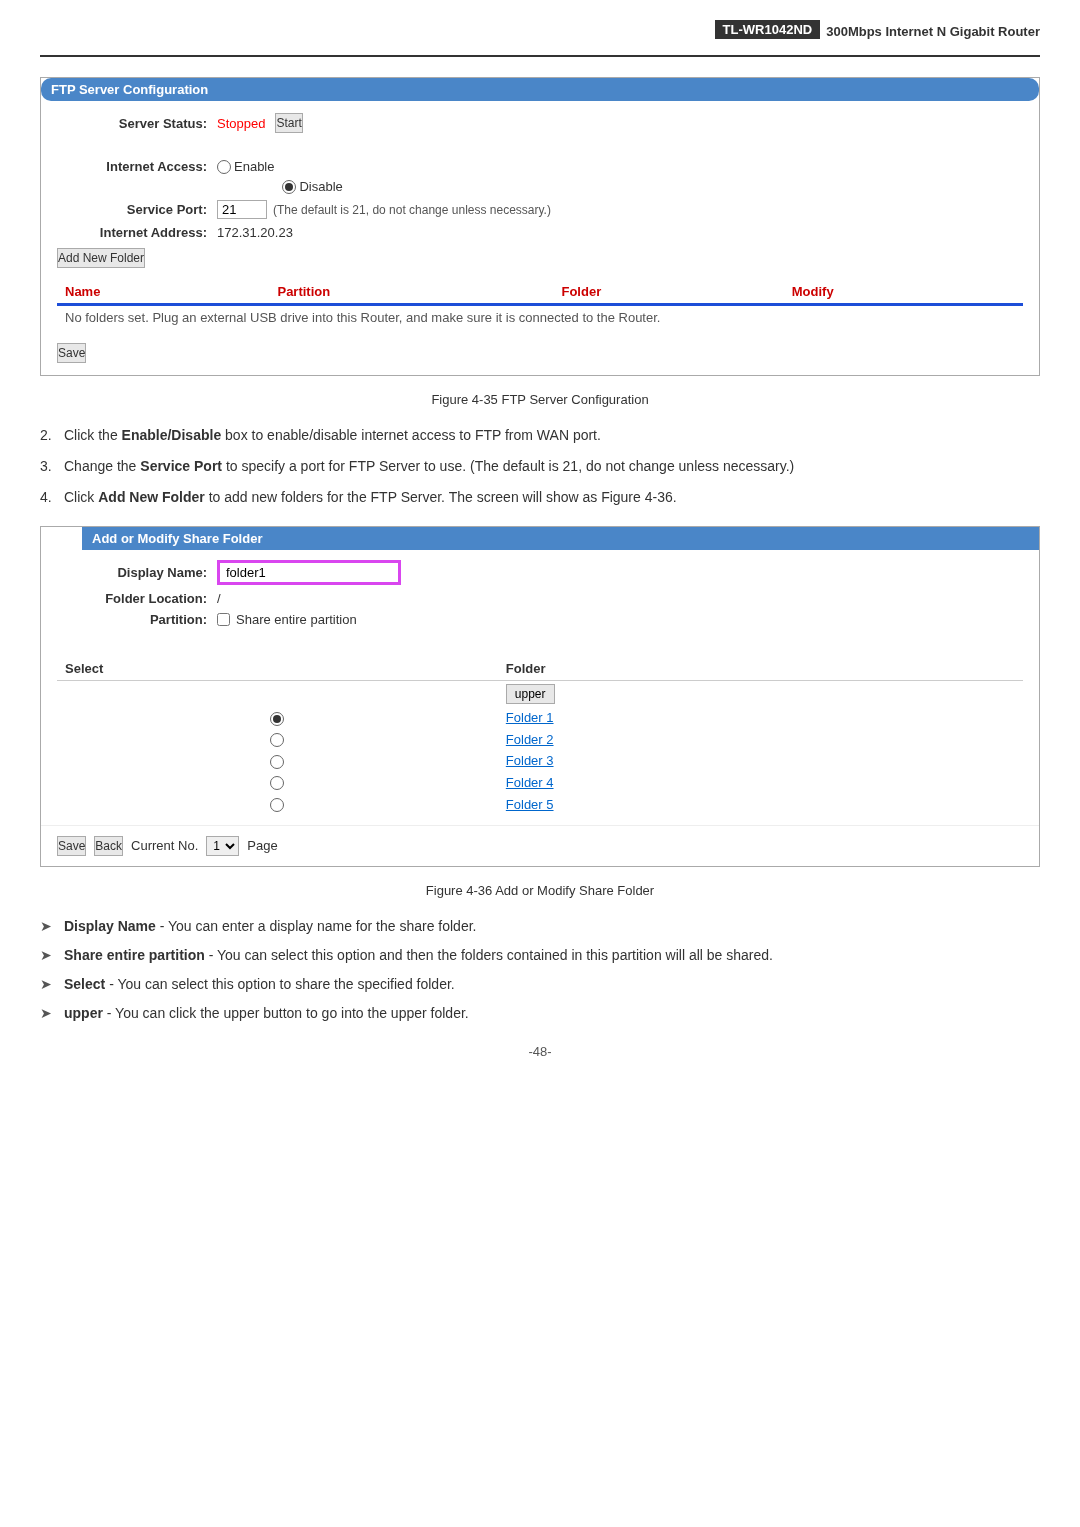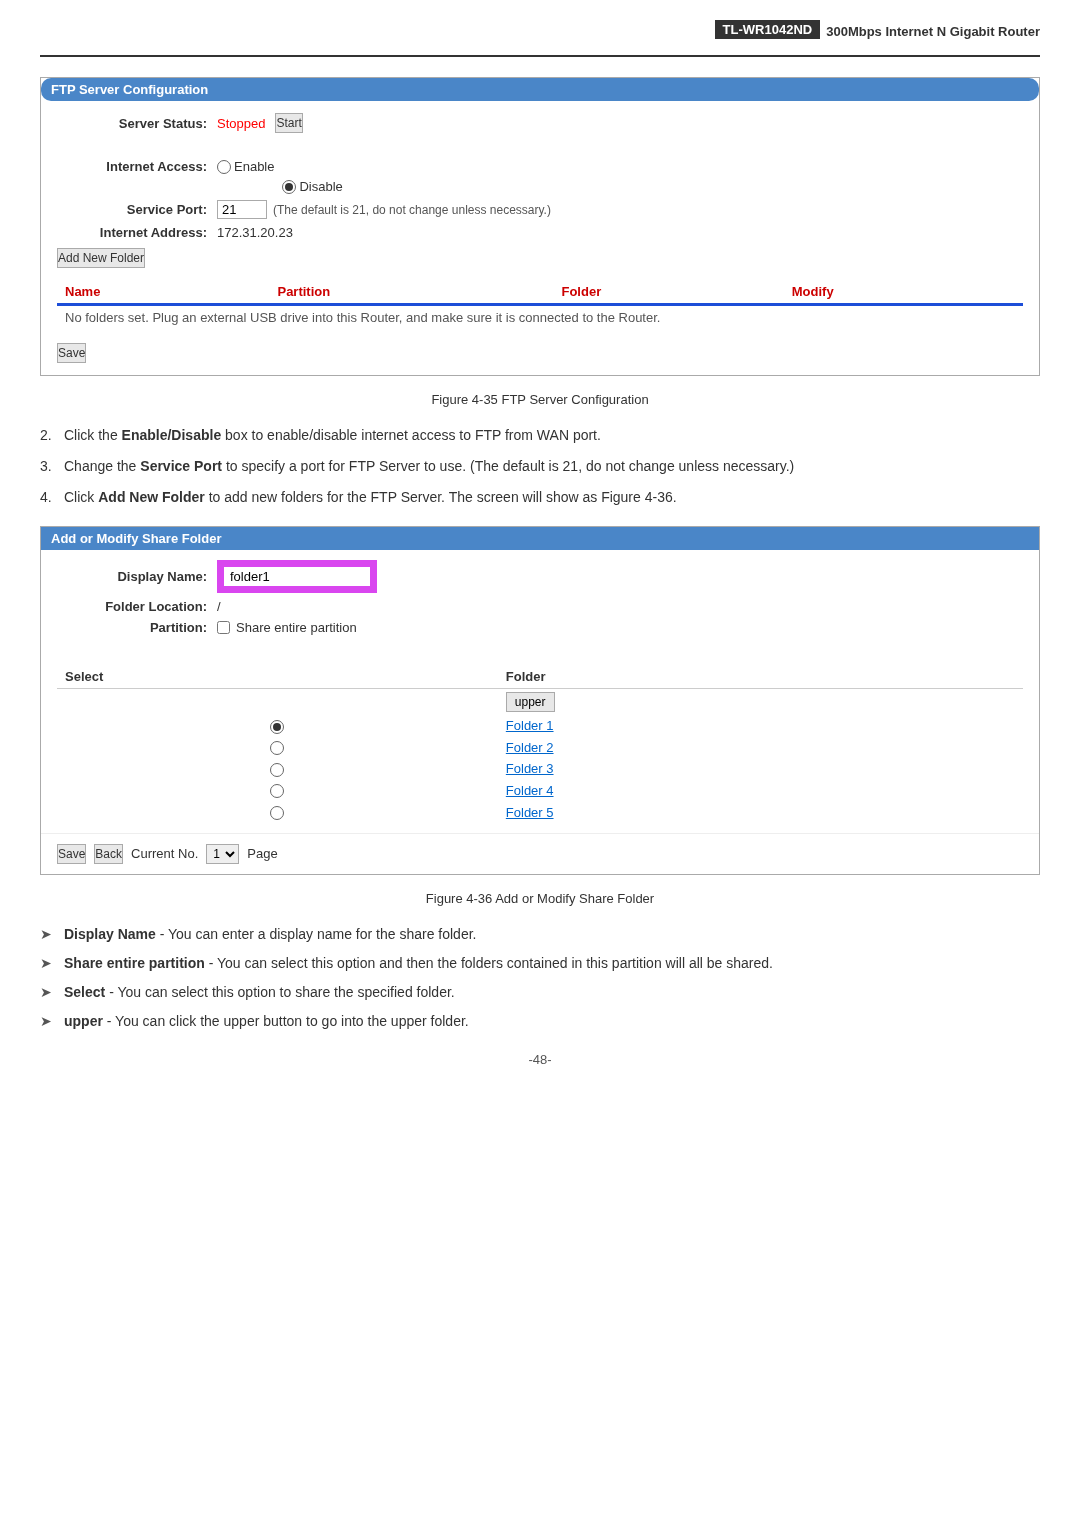--- a/index.html
+++ b/index.html
@@ -155,20 +155,21 @@
     .share-folder-box {
       border: 1px solid #aaa;
       margin-bottom: 16px;
     }
     .share-folder-title {
       background: #4a86c8;
       color: #fff;
       font-weight: bold;
       font-size: 13px;
       padding: 4px 10px;
+      margin-left: 41px;
     }
     .share-folder-body {
       padding: 10px 16px;
     }
     .sf-row {
       display: flex;
       align-items: center;
       margin-bottom: 6px;
       font-size: 13px;
     }
@@ -177,24 +178,24 @@
       text-align: right;
       padding-right: 10px;
       font-weight: bold;
     }
     .sf-value {
       display: flex;
       align-items: center;
       gap: 6px;
     }
     .input-text {
-      border: 7px solid #d946ef;
+      border: 3px solid #d946ef;
       padding: 2px 6px;
       font-size: 13px;
-      width: 160px;
+      width: 184px;
     }
 
     
     .folder-select-table {
       width: 100%;
       border-collapse: collapse;
       margin-top: 8px;
       font-size: 13px;
     }
     .folder-select-table th {

